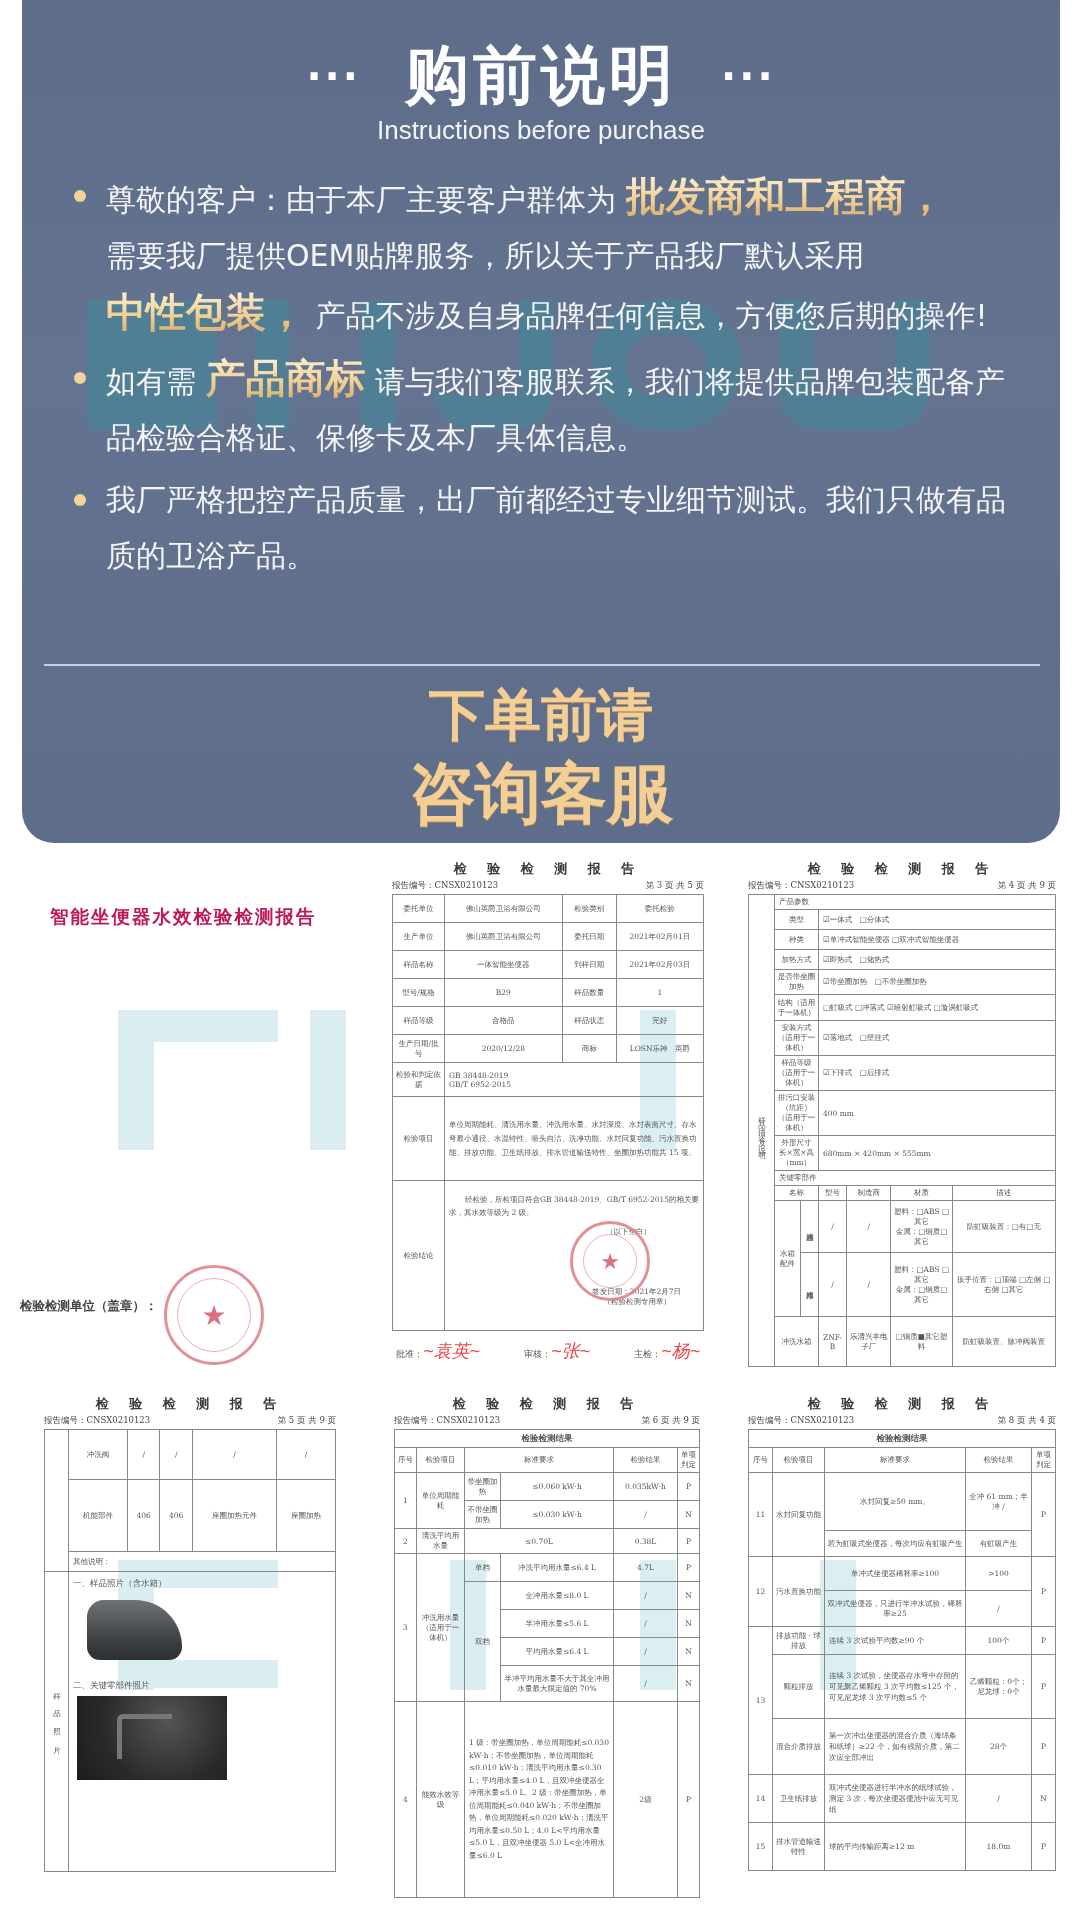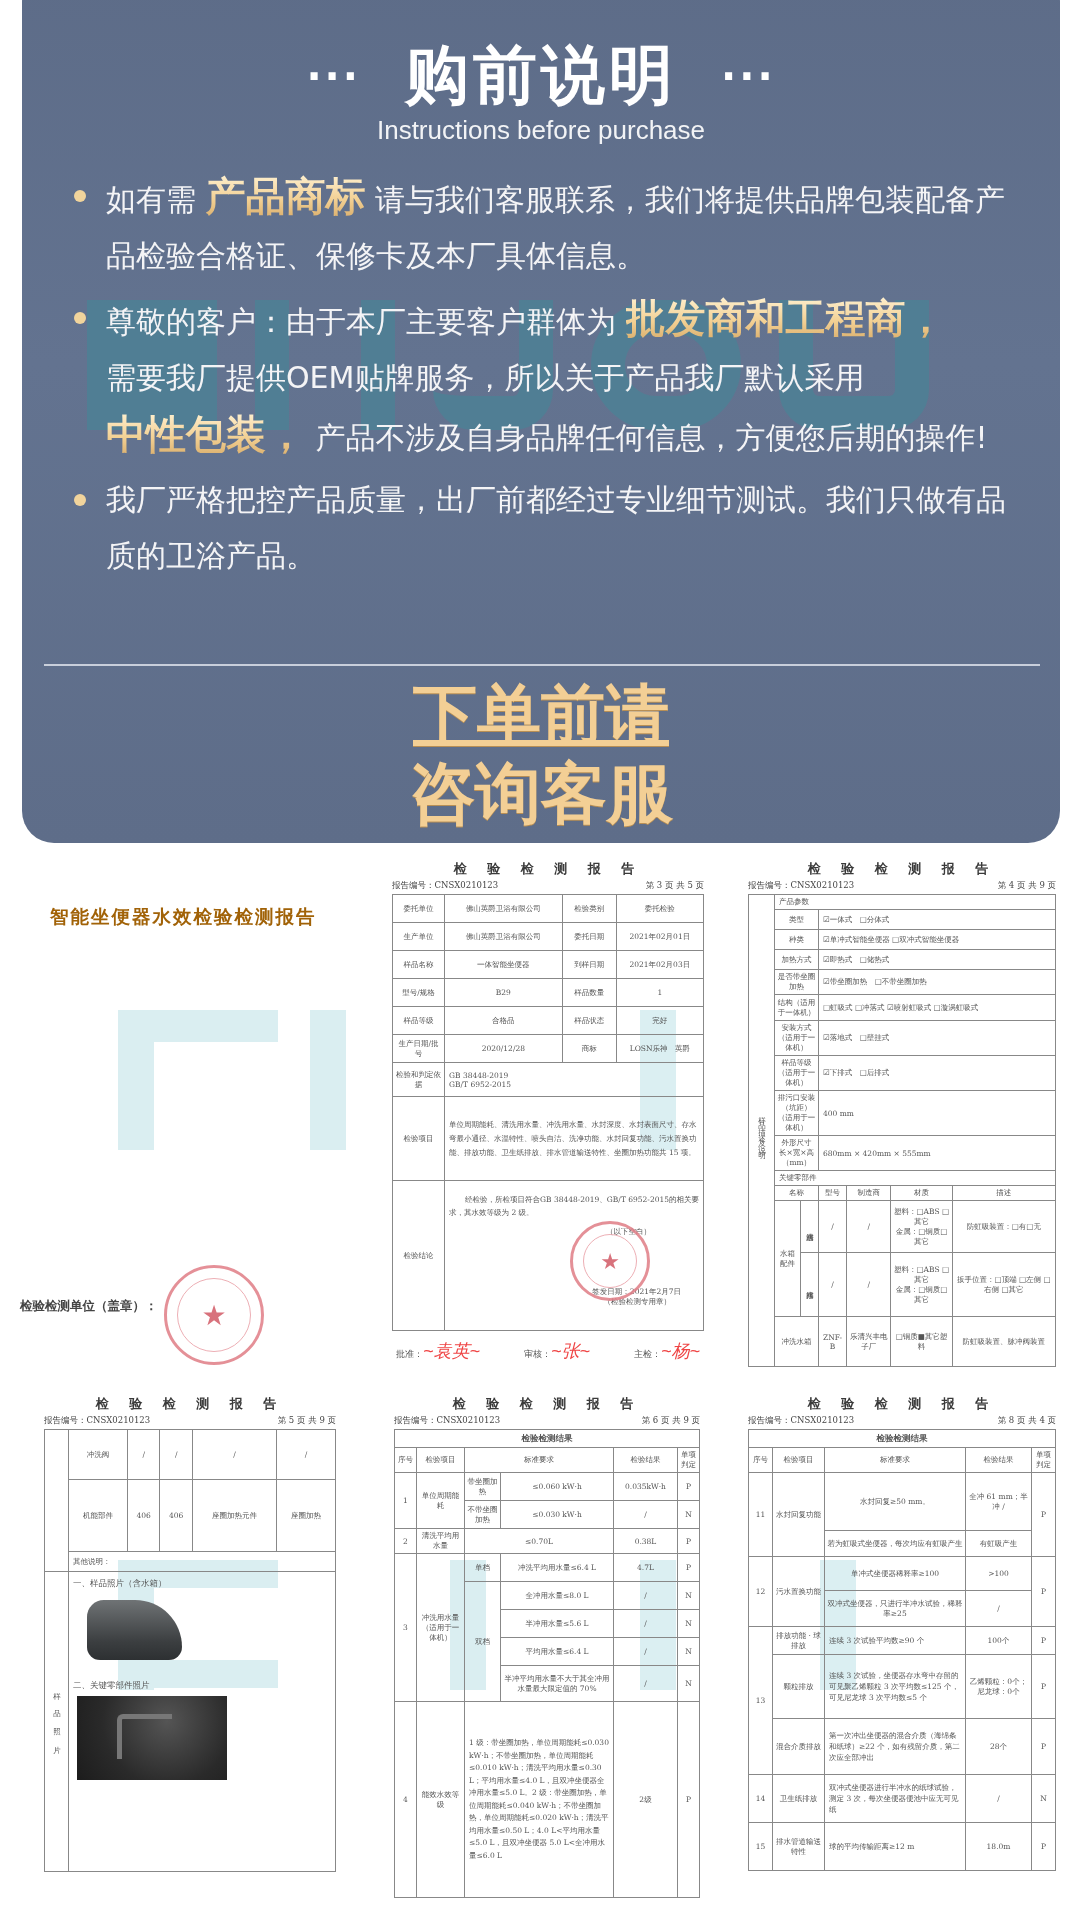--- a/index.html
+++ b/index.html
@@ -42,37 +42,37 @@
     background: linear-gradient(180deg, #fff3d5 0%, #f2cf92 60%, #d9ae6c 100%);
     -webkit-background-clip: text; background-clip: text; color: transparent;
     font-family: "DejaVu Serif", "Liberation Serif", serif;
   }
   .divider { position: absolute; left: 22px; top: 694px; width: 996px; height: 2px; background: #c9cfdb; }
   .cta {
     position: absolute; top: 700px; width: 100%; text-align: center;
     font-family: "DejaVu Serif", "Liberation Serif", serif; font-weight: bold;
     color: #f3cf95; text-shadow: 0 1px 0 #b88f55;
   }
-  .cta-line1 { font-size: 64px; line-height: 76px; margin-top: 6px; text-decoration: underline; }
+  .cta-line1 { font-size: 56px; line-height: 76px; margin-top: 6px; }
   .cta-line2 { font-size: 66px; line-height: 82px; }
 
   
   .docs-watermark { position: absolute; pointer-events: none; opacity: 0.28; }
   .wm-block { position: absolute; background: #7cc4cf; }
 
   .doc { position: absolute; font-family: "DejaVu Serif", "Liberation Serif", serif; color: #3a3a3a; }
   .doc-title { text-align: center; font-size: 13px; font-weight: bold; letter-spacing: 8px; }
   .doc-meta { display: flex; justify-content: space-between; font-size: 8.5px; margin: 2px 0 2px; color: #444; }
   table.rep { border-collapse: collapse; width: 100%; font-size: 7.5px; color: #555; }
   table.rep td { border: 1px solid #888; text-align: center; padding: 2px 2px; vertical-align: middle; }
   table.rep td.l { text-align: left; padding-left: 4px; }
   .head-cell { font-weight: bold; font-size: 8.5px; }
 
   .cover { left: 16px; top: 880px; width: 340px; height: 460px; }
-  .cover-title { position: absolute; left: 34px; top: 24px; font-size: 18.5px; font-weight: bold; letter-spacing: 2px; color: #a16207; }
+  .cover-title { position: absolute; left: 34px; top: 24px; font-size: 18.5px; font-weight: bold; letter-spacing: 2px; color: #be185d; }
   .cover-fields { position: absolute; left: 47px; top: 185px; width: 290px; }
   .cover-field { display: flex; align-items: flex-end; height: 27px; font-size: 12.5px; }
   .cover-label { width: 88px; font-weight: bold; letter-spacing: 6px; color: #444; }
   .cover-value { flex: 1; text-align: center; border-bottom: 1px solid #777; padding-bottom: 1px; color: #444; }
   .cover-unit { position: absolute; left: 4px; top: 418px; font-size: 12.5px; font-weight: bold; color: #444; }
   .stamp {
     position: absolute; border: 3px solid #e07d86; border-radius: 50%; color: #d25a66;
     display: flex; align-items: center; justify-content: center; font-size: 28px; opacity: 0.85;
   }
   .stamp::after { content: ""; position: absolute; inset: 10px; border: 1px solid #e9a0a7; border-radius: 50%; }
@@ -109,30 +109,30 @@
 
   <div class="title-row" style="top:62px;">
     <span class="dots">···</span>
     <span class="main-title">购前说明</span>
     <span class="dots">···</span>
   </div>
   <div class="subtitle" style="top:145px;">Instructions before purchase</div>
 
   <div class="bullets" style="top:198px;">
     <div class="bullet">
-      <span>如有需</span>
-      <span class="gold">产品商标</span>
-      <span>请与我们客服联系，我们将提供品牌包装配备产品检验合格证、保修卡及本厂具体信息。</span>
-    </div>
-    <div class="bullet">
       <span>尊敬的客户：由于本厂主要客户群体为</span>
       <span class="gold">批发商和工程商，</span><br>
       <span>需要我厂提供OEM贴牌服务，所以关于产品我厂默认采用</span><br>
       <span class="gold">中性包装，</span>
       <span>产品不涉及自身品牌任何信息，方便您后期的操作!</span>
+    </div>
+    <div class="bullet">
+      <span>如有需</span>
+      <span class="gold">产品商标</span>
+      <span>请与我们客服联系，我们将提供品牌包装配备产品检验合格证、保修卡及本厂具体信息。</span>
     </div>
     <div class="bullet">
       <span>我厂严格把控产品质量，出厂前都经过专业细节测试。我们只做有品质的卫浴产品。</span>
     </div>
   </div>
 
   <div class="divider" style="top:694px;"></div>
 
   <div class="cta" style="top:700px;">
     <div class="cta-line1">下单前请</div>

